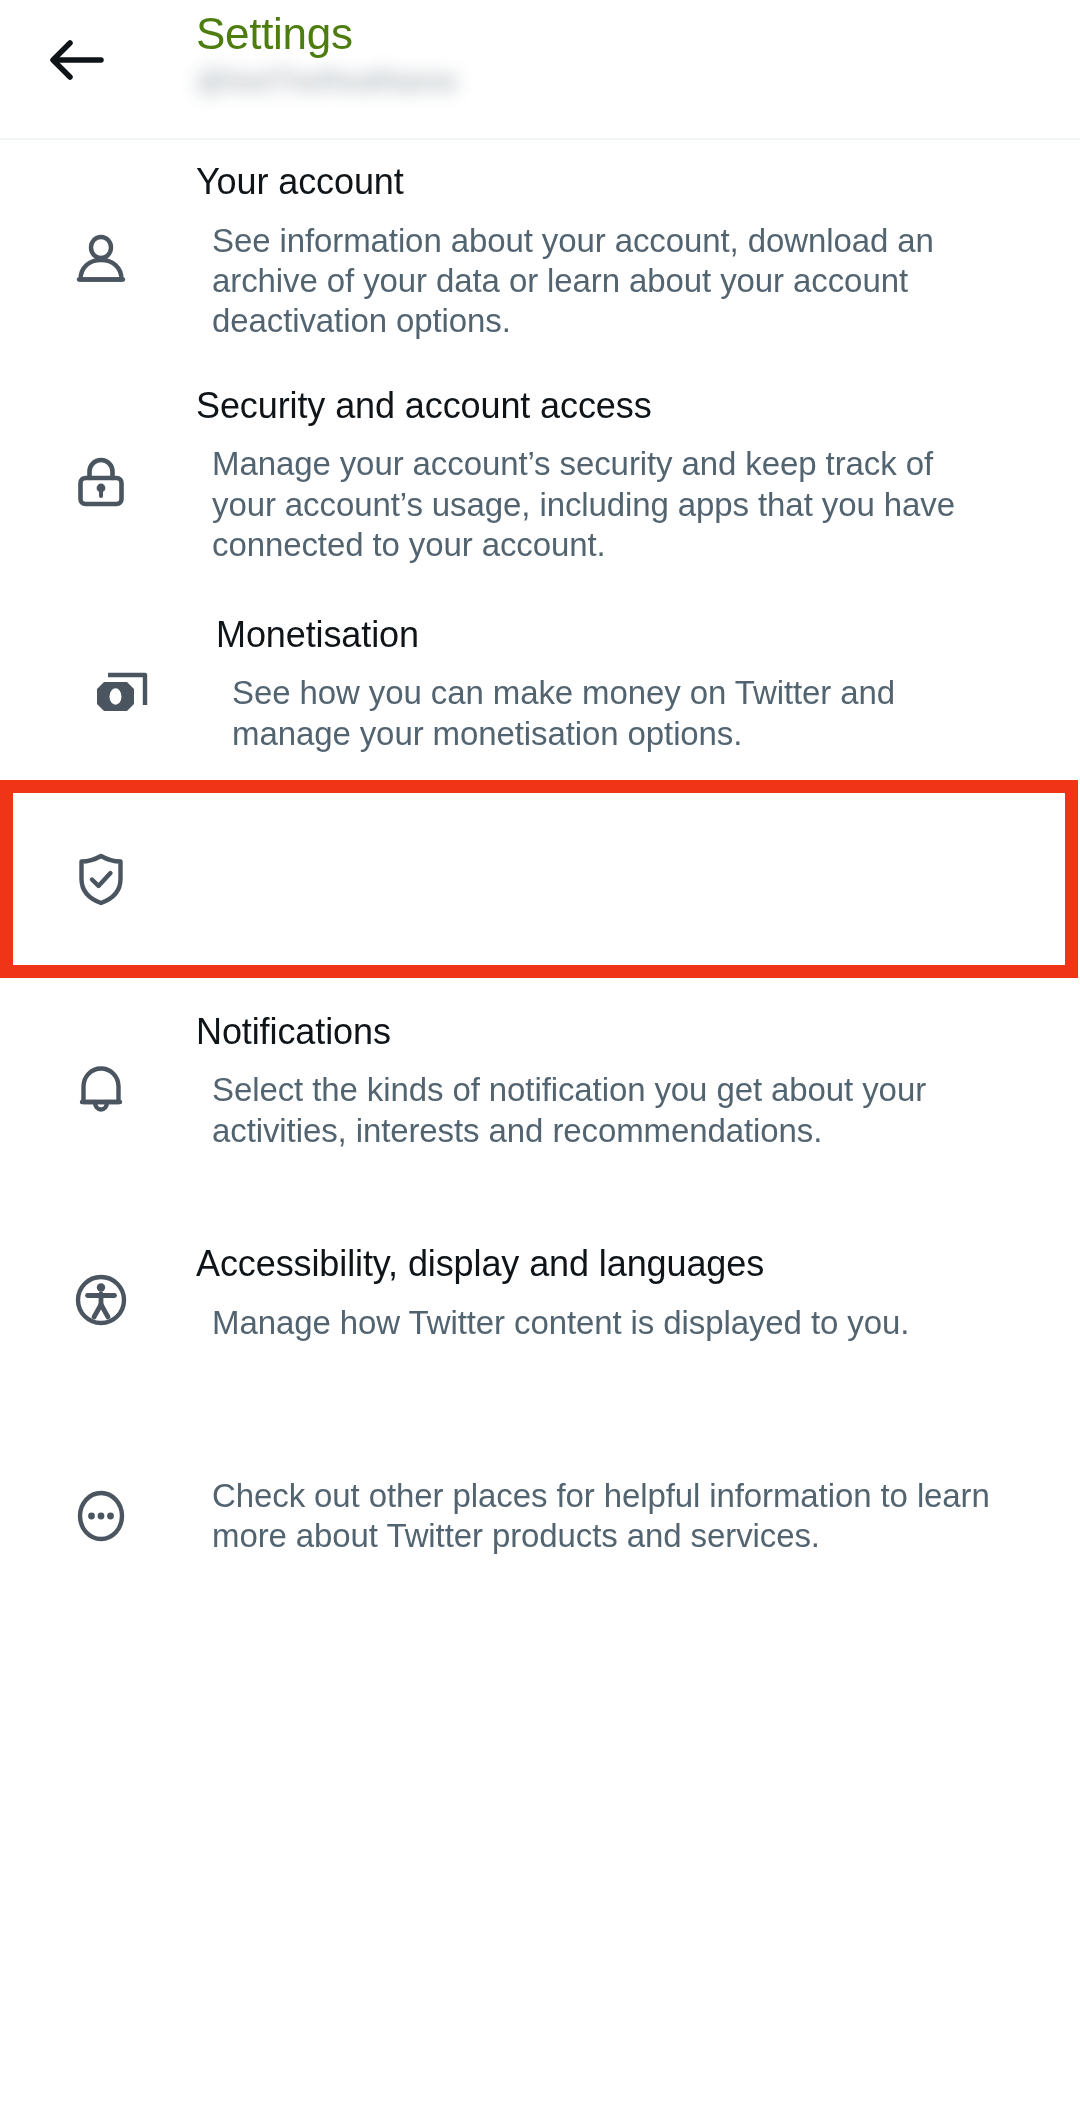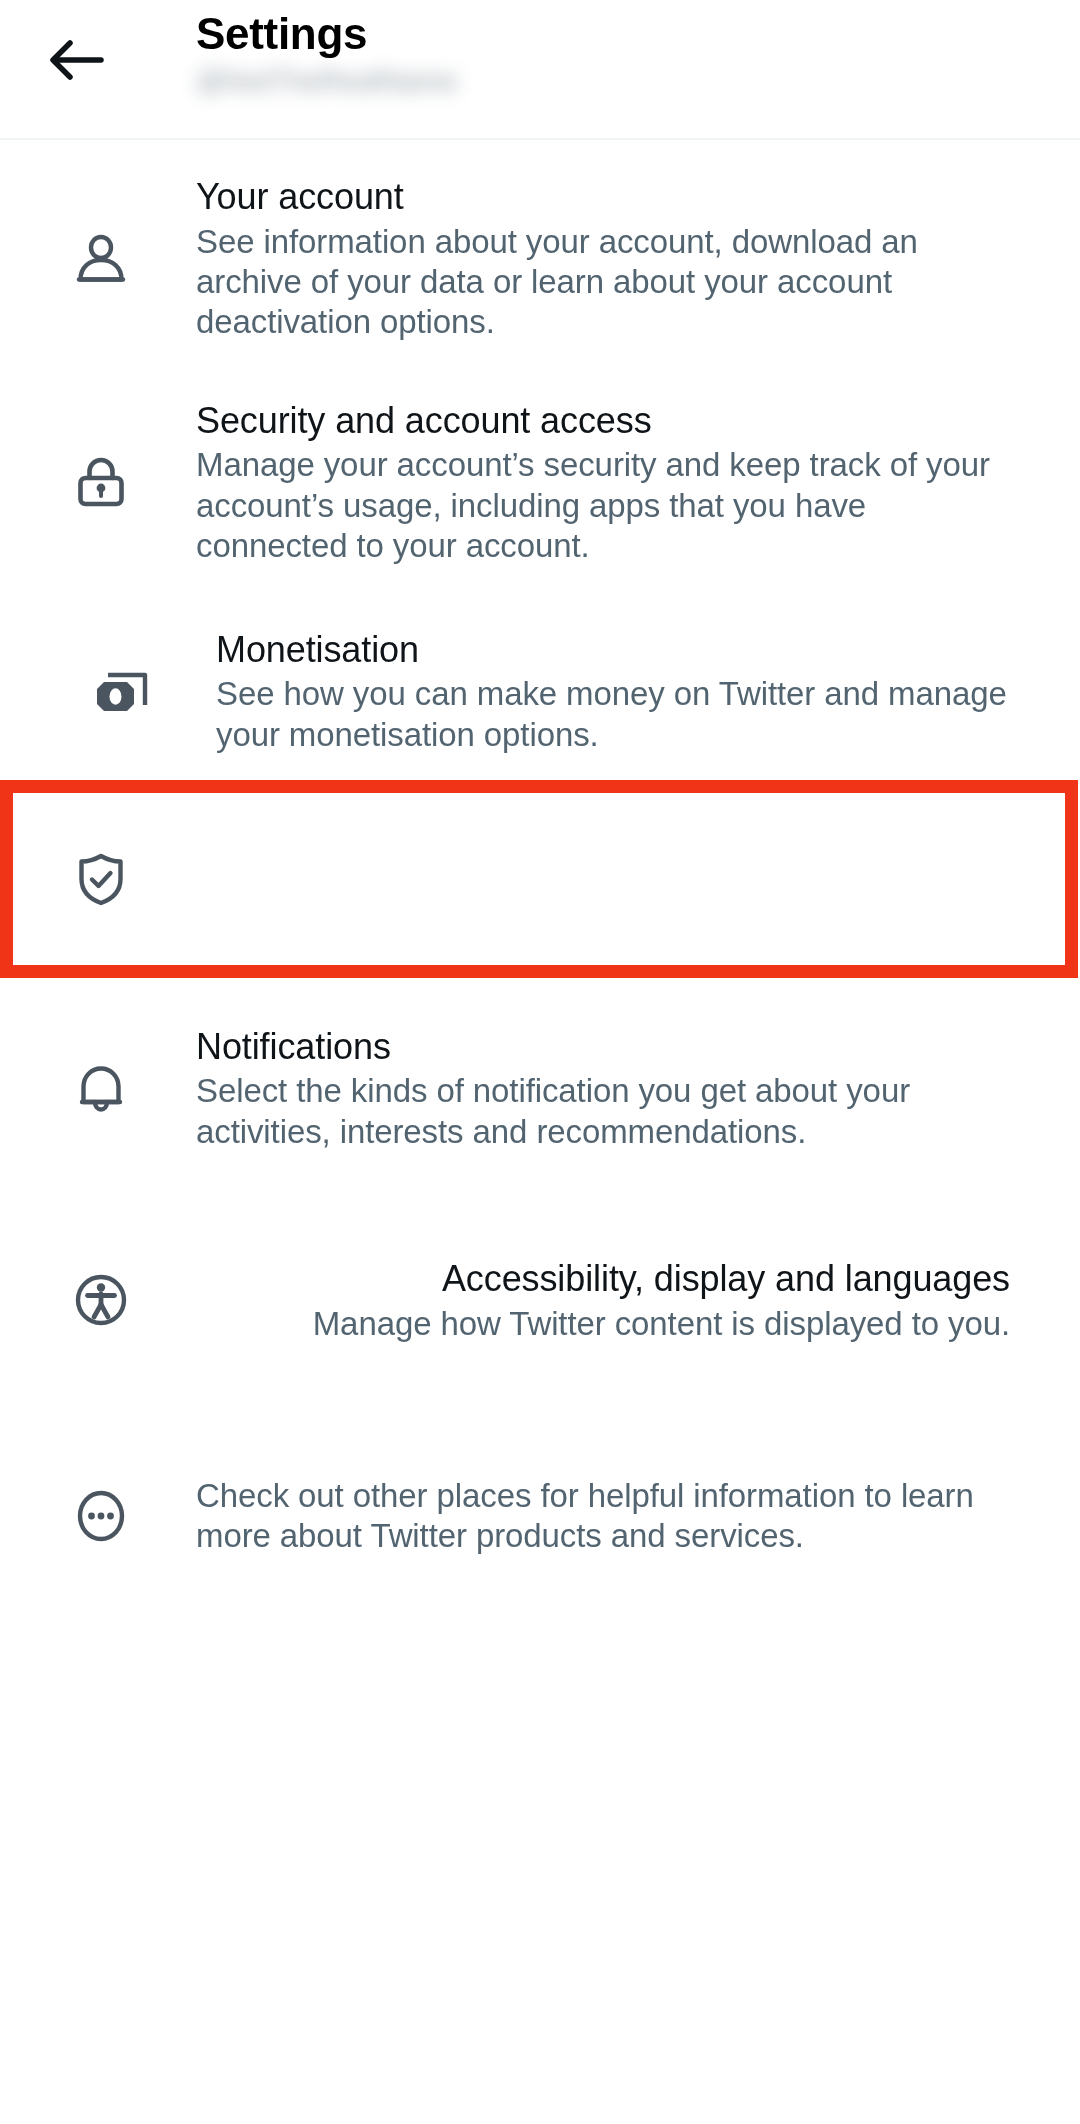--- a/index.html
+++ b/index.html
@@ -35,22 +35,22 @@
     cursor: pointer;
   }
   .back-btn svg { display: block; }
   .header-text {
     position: absolute;
     left: 196px;
     top: 8px;
   }
   .header-title {
     font-size: 44px;
-    font-weight: bold;
-    color: #000000;
+    font-weight: normal;
+    color: #4d7c0f;
     letter-spacing: -0.3px;
     line-height: 1.18;
     margin: 0;
     white-space: nowrap;
   }
   .header-sub {
     font-size: 29px;
     color: #536471;
     line-height: 1.2;
     margin-top: 4px;
@@ -89,31 +89,31 @@
     font-size: 36px;
     color: #0f1419;
     line-height: 1.26;
     margin: 0 0 2px 0;
     letter-spacing: -0.1px;
   }
   .row-desc {
     font-size: 33px;
     color: #536471;
     line-height: 1.22;
-    margin: 0;
+    margin: 16px;
     letter-spacing: -0.1px;
   }
 
   
   .row-account      { height: 228px; padding-top: 9px; }
   .row-security     { height: 228px; }
   .row-monetisation { height: 190px; padding-left: 20px; }
   .row-privacy      { height: 186px; }
   .row-notifications{ height: 232px; }
-  .row-accessibility{ height: 192px; text-align: right; }
+  .row-accessibility{ height: 192px; }
   .row-additional   { height: 240px; }
 
   
   .highlight-box {
     position: absolute;
     left: 0;
     right: 2px;
     border: 13px solid #f03418;
     box-sizing: border-box;
     pointer-events: none;

